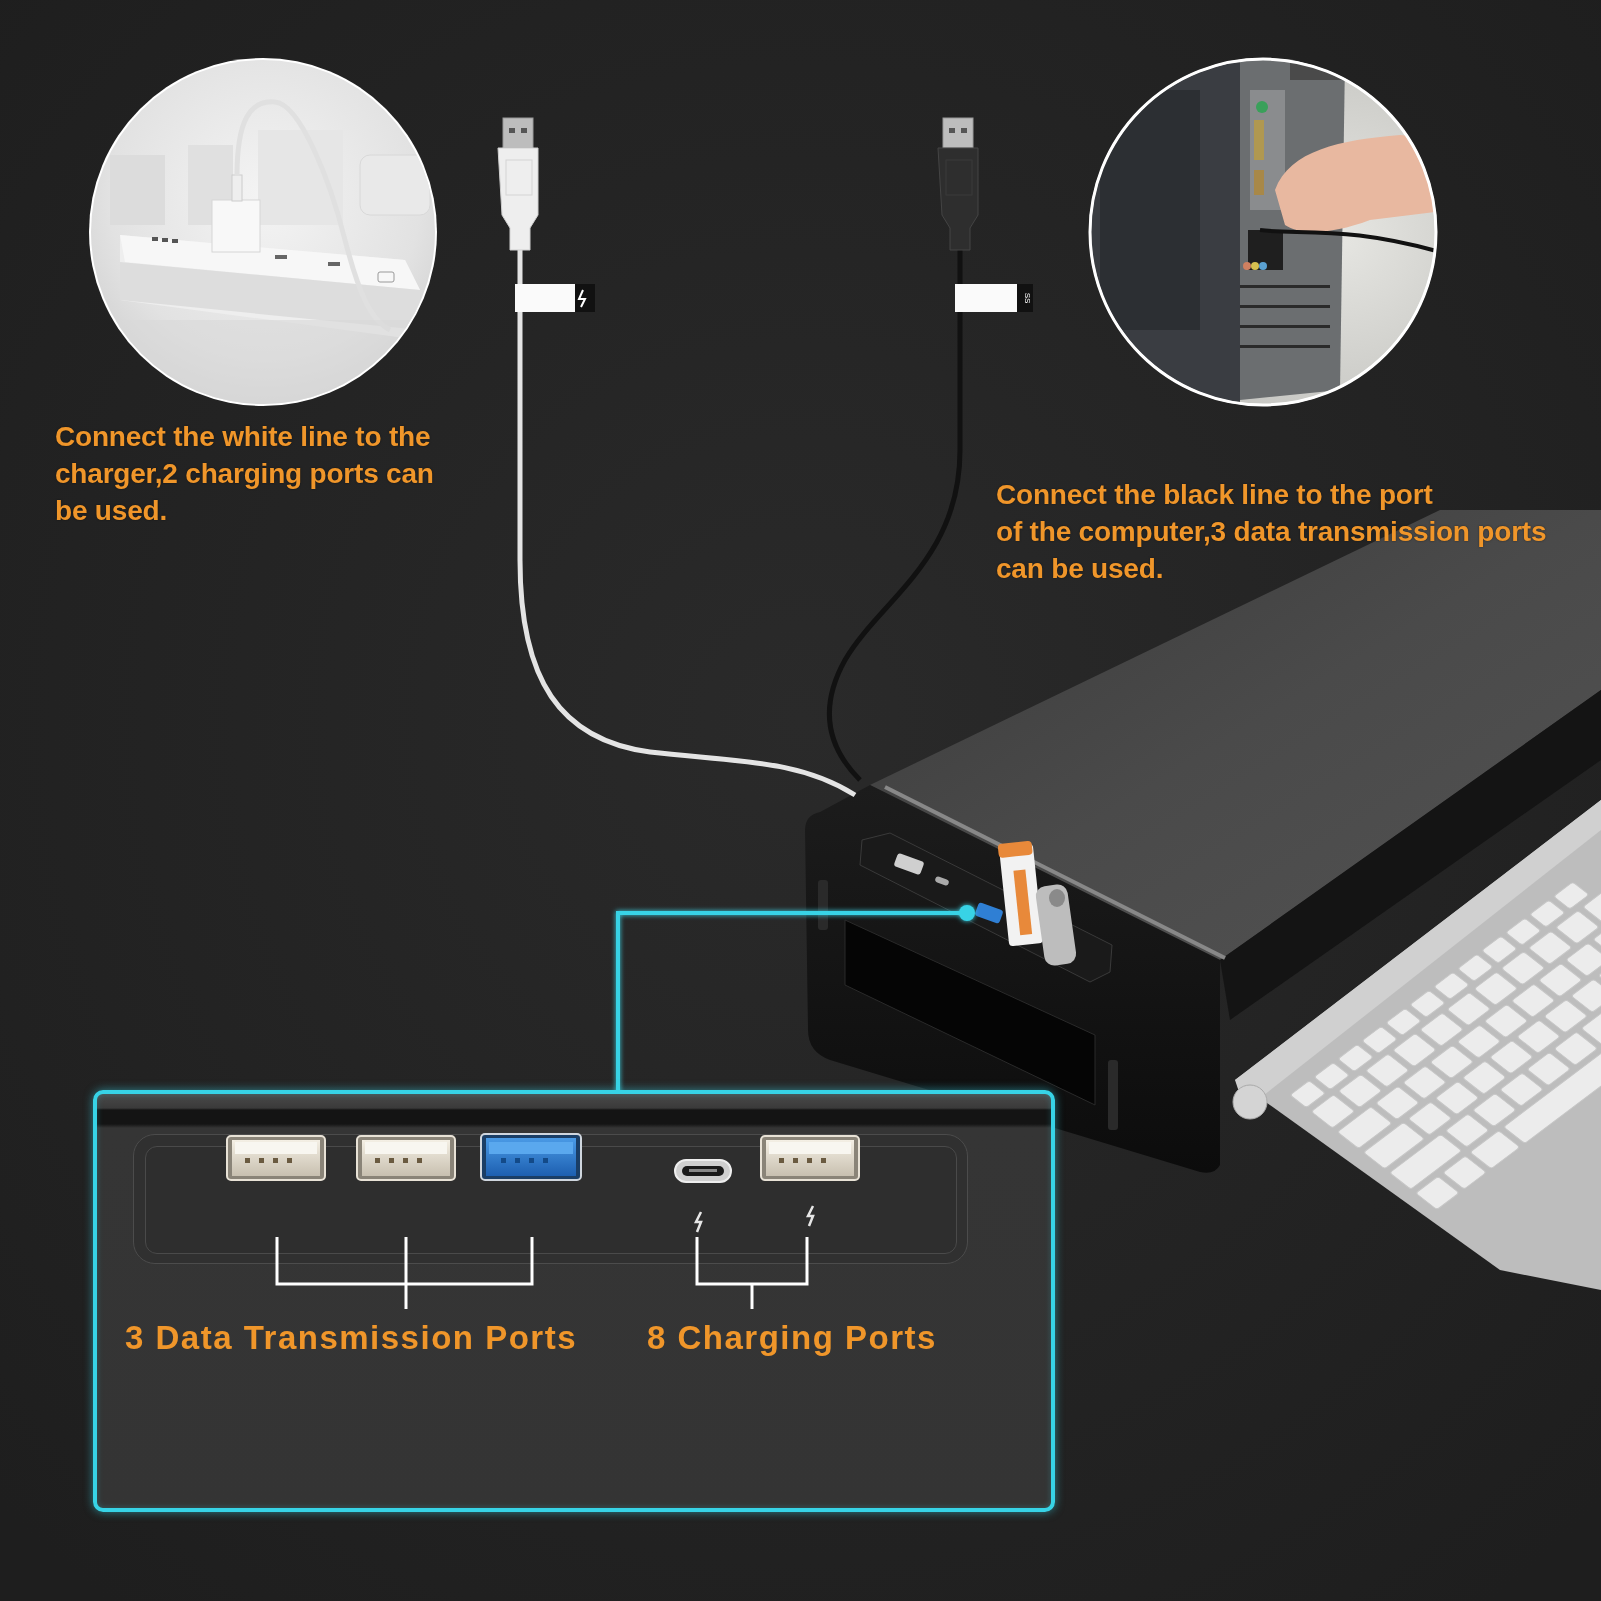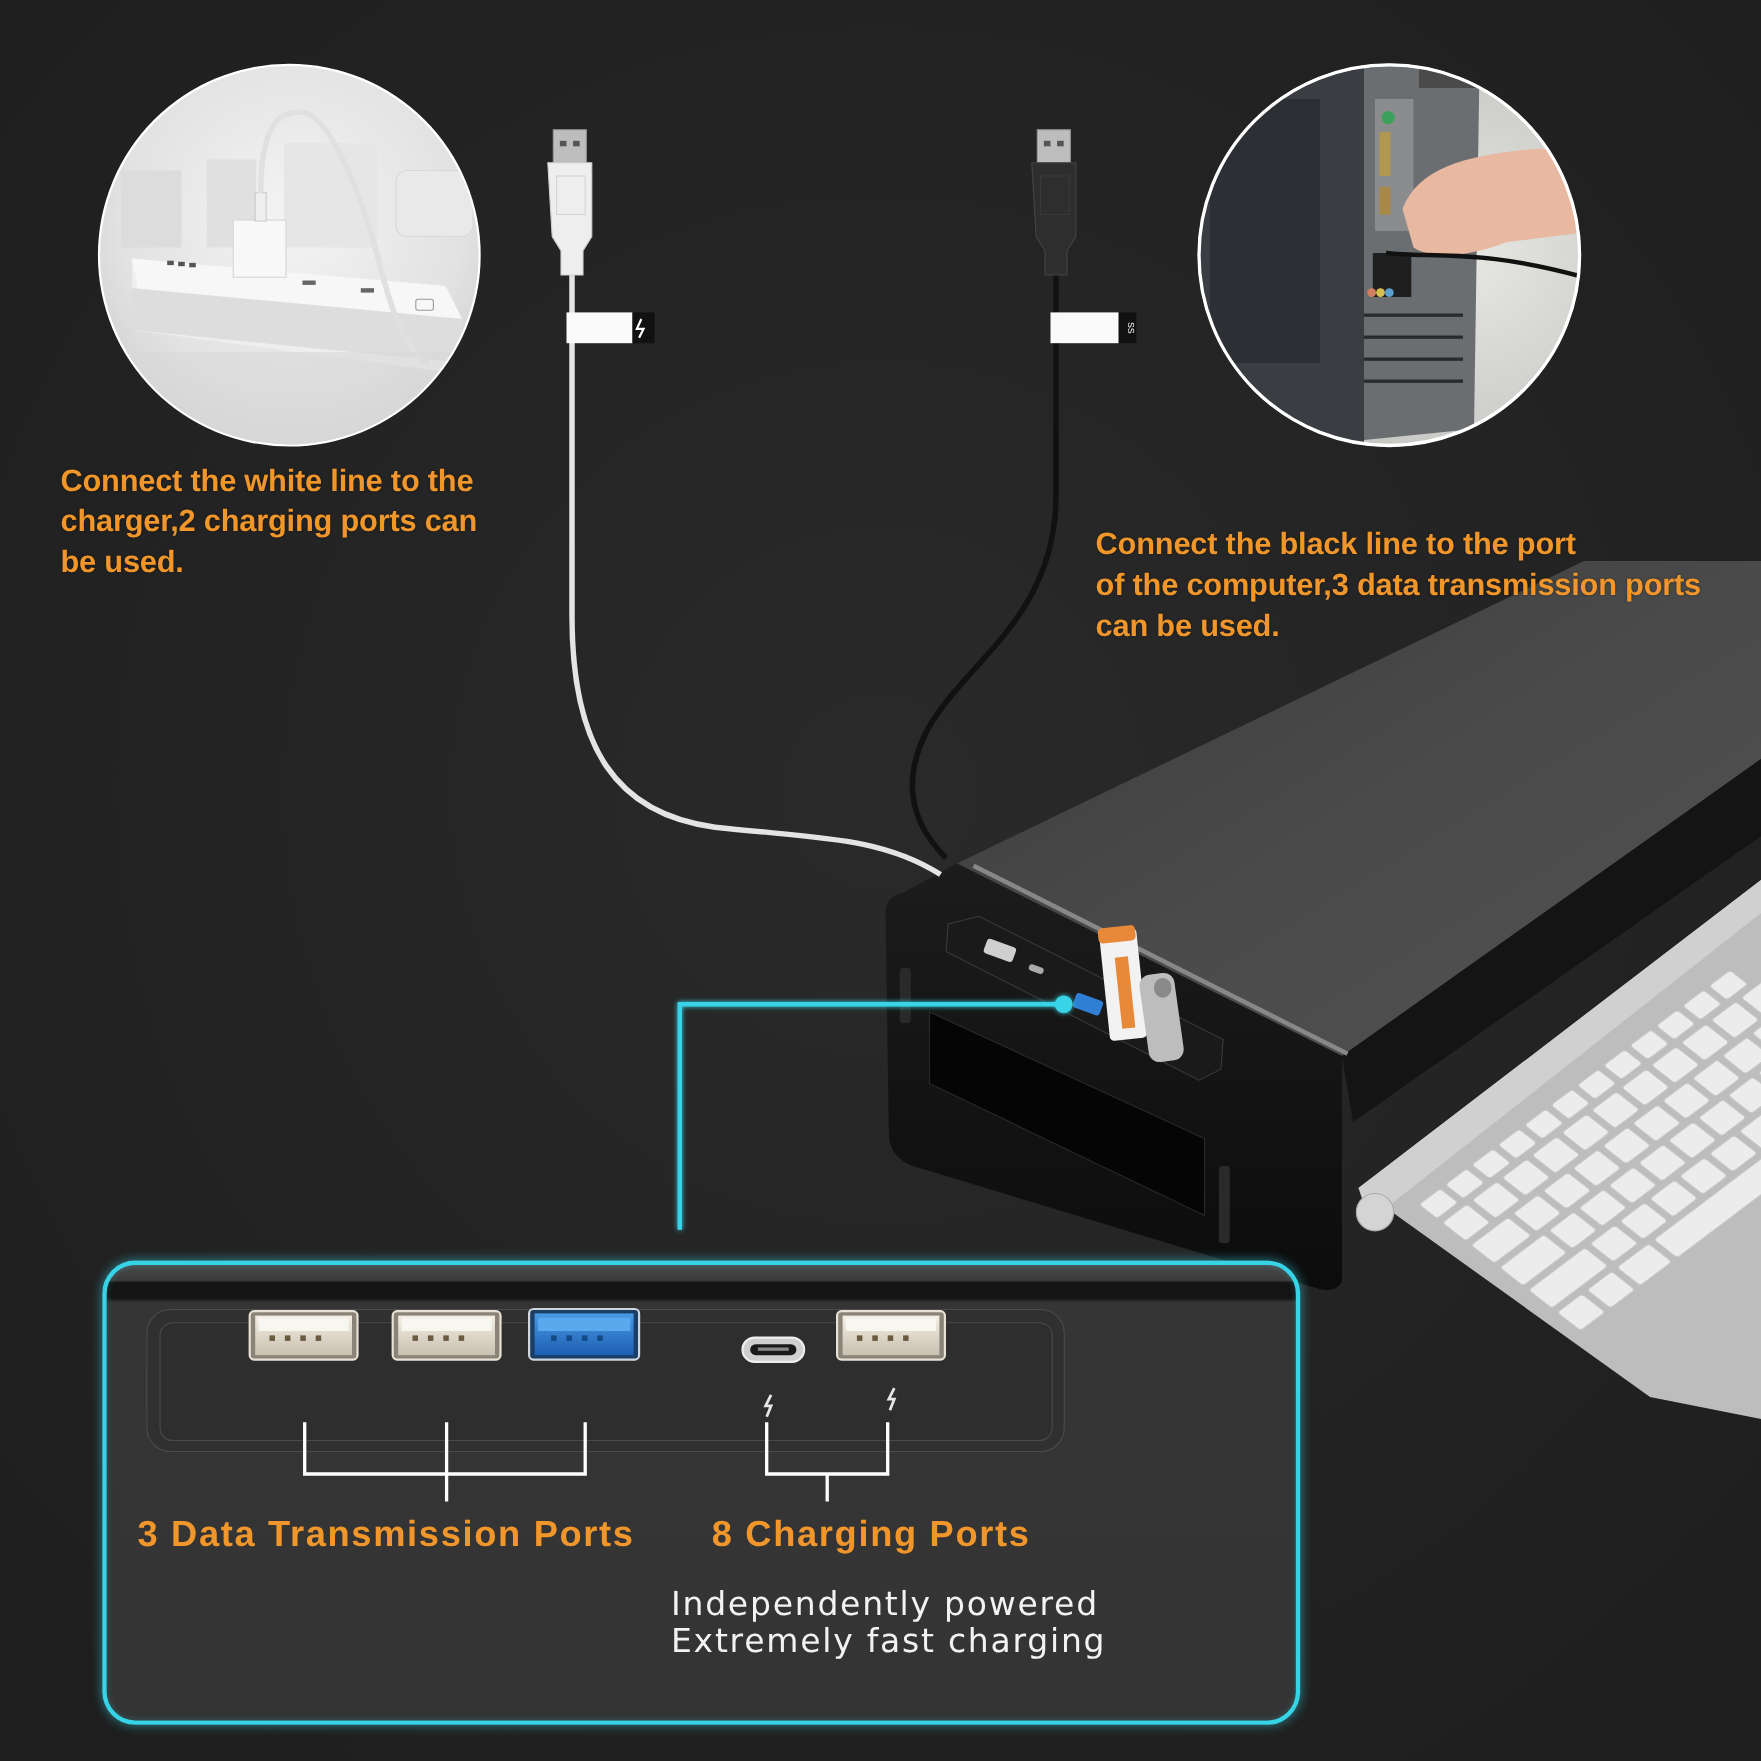--- a/index.html
+++ b/index.html
@@ -21,24 +21,24 @@
     line-height: 37px;
     letter-spacing: -0.2px;
     text-shadow: 0 0 2px rgba(0,0,0,0.5);
     white-space: pre-line;
   }
   .caption.left  { left: 55px; top: 418px; width: 420px; }
   .caption.right { left: 996px; top: 428px; width: 600px; margin-top: 48px; }
 
   .inset {
     position: absolute;
-    left: 93px; top: 1146px;
-    width: 1089px; height: 422px;
+    left: 93px; top: 1090px;
+    width: 962px; height: 422px;
     border: 4px solid #37d3e6;
-    border-radius: 30px;
+    border-radius: 10px;
     box-shadow: 0 0 10px rgba(55,211,230,0.55), inset 0 0 6px rgba(55,211,230,0.25);
     background: linear-gradient(#4a4a4a 0, #3a3a3a 14px, #141414 16px, #141414 30px, #353535 34px, #343434 100%);
     overflow: hidden;
   }
   .panel-outer {
     position: absolute; left: 36px; top: 40px; width: 835px; height: 130px;
     border: 1px solid #4c4c4c; border-radius: 22px;
     background: #303030;
   }
   .panel-inner {
@@ -382,17 +382,15 @@
       </g>
 
       <g stroke="#ffffff" stroke-width="3" fill="none">
         <polyline points="600,143 600,190 710,190 710,143"></polyline>
         <line x1="655" y1="190" x2="655" y2="215"></line>
       </g>
     </svg>
 
     <div class="group-label data">3 Data Transmission Ports</div>
     <div class="group-label charge">8 Charging Ports</div>
-    <div class="feature-text">Independently powered
-Extremely fast charging</div>
   </div>
 
 </div>
 
 </body></html>

